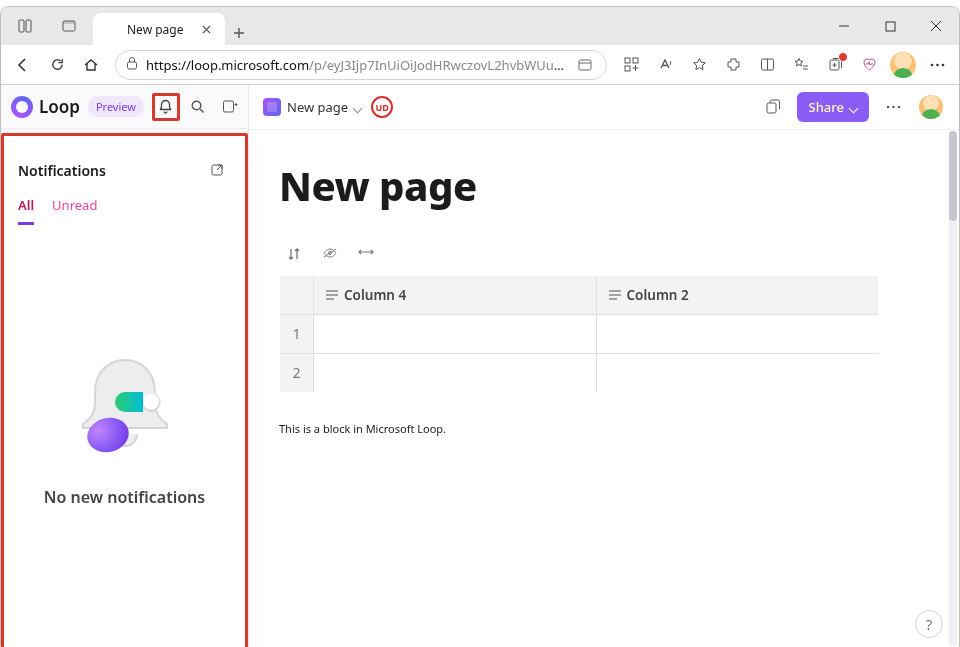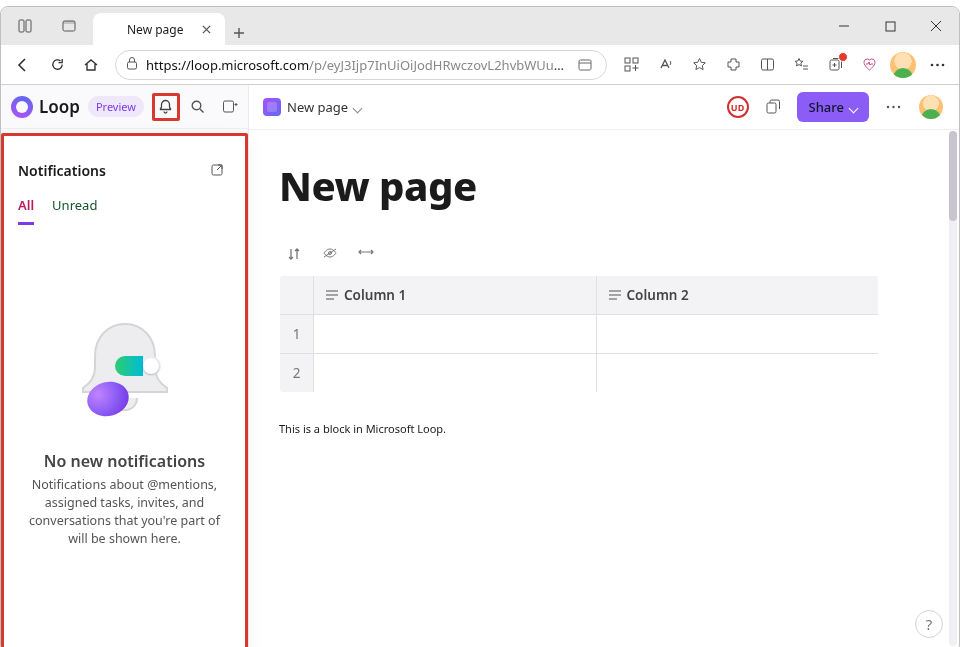--- a/index.html
+++ b/index.html
@@ -175,21 +175,21 @@
     display:flex; align-items:center;
     padding: 20px 14px 4px;
   }
   .notif-title{ font-weight:600; font-size:14px; flex:1;}
   .notif-pop{ color:#555; }
   .notif-tabs{
     display:flex; gap:18px;
     padding: 8px 14px 0;
     font-size:13px;
   }
-  .ntab{ padding-bottom:8px; color:#14532d; }
+  .ntab{ padding-bottom:8px; color:#ec4899; }
   .ntab.active{ color:#be185d; font-weight:600; border-bottom:3px solid var(--loop-purple-dark); }
   .notif-body{
     flex:1; display:flex; flex-direction:column; align-items:center; justify-content:center;
     text-align:center; padding: 0 20px 14px;
     color:#444;
   }
   .notif-ill{
     width:120px; height:120px; position:relative; margin-bottom:18px;
   }
   .bell-shape{
@@ -219,30 +219,30 @@
   .doc-breadcrumb{
     display:flex; align-items:center; gap:6px;
     font-size:13px; color:#333;
   }
   .bc-icon{
     width:18px;height:18px;border-radius:4px;
     background: linear-gradient(135deg,#a855f7,#6366f1);
     position:relative;
   }
   .bc-icon::after{ content:""; position:absolute; inset:4px; border-radius:2px; background:#fff3; }
-  .topbar-center{ flex:1; display:flex; justify-content:flex-end; }
+  .topbar-center{ flex:1; display:flex; justify-content:flex-start; }
   .recording{
     width:22px;height:22px;border-radius:50%;
     border:2px solid #d32f2f;
     display:flex; align-items:center; justify-content:center;
     color:#d32f2f; font-size:9px; font-weight:700;
   }
   .topbar-right{ display:flex; align-items:center; gap:10px; }
   .share-btn{
-    background: var(--loop-purple); color:#0f172a;
+    background: var(--loop-purple); color:#fef9c3;
     border-radius:6px; padding:6px 12px;
     display:flex; align-items:center; gap:6px;
     font-size:13px; font-weight:500;text-align:center;
   }
   .mini-btn{ width:28px;height:28px; display:flex;align-items:center;justify-content:center;color:#555;}
   .doc-canvas{
     flex:1; overflow:auto; padding: 28px 30px 40px;
     border-top:1px solid #f0eef2;
   }
   .doc-title{
@@ -495,21 +495,20 @@
         <div class="notif-body">
           <div class="notif-ill">
             <svg class="bell-shape" viewBox="0 0 120 120">
               <path d="M60 12c-18 0-30 14-30 32v12c0 10-6 16-12 20v4h84v-4c-6-4-12-10-12-20V44c0-18-12-32-30-32z" fill="#ededf0" stroke="#d4d4d9" stroke-width="2"></path>
               <path d="M48 86c0 7 5 12 12 12s12-5 12-12" fill="#ededf0" stroke="#d4d4d9" stroke-width="2"></path>
             </svg>
             <span class="dot1"></span>
             <span class="blob"></span>
           </div>
           <div class="notif-none-title">No new notifications</div>
-          <div class="notif-none-desc">Notifications about @mentions, assigned tasks, invites, and conversations that you're part of will be shown here.</div>
         </div>
       </div>
     </aside>
 
     <main class="main">
       <div class="doc-topbar">
         <div class="doc-breadcrumb">
           <span class="bc-icon"></span>
           <span>New page</span>
           <span class="chev" style="color:#888"></span>
@@ -568,21 +567,21 @@
 
         <table class="loop-table">
           <thead>
             <tr>
               <th></th>
               <th>
                 <span class="col-head">
                   <svg width="12" height="10" viewBox="0 0 12 10">
                       <path d="M0 1h12M0 5h12M0 9h8" stroke="#888" stroke-width="1.5"></path>
                     </svg>
-                  <span>Column 1</span>
+                  <span>Column 4</span>
                 </span>
               </th>
               <th>
                 <span class="col-head">
                   <svg width="12" height="10" viewBox="0 0 12 10">
                       <path d="M0 1h12M0 5h12M0 9h8" stroke="#888" stroke-width="1.5"></path>
                     </svg>
                   <span>Column 2</span>
                 </span>
               </th>

